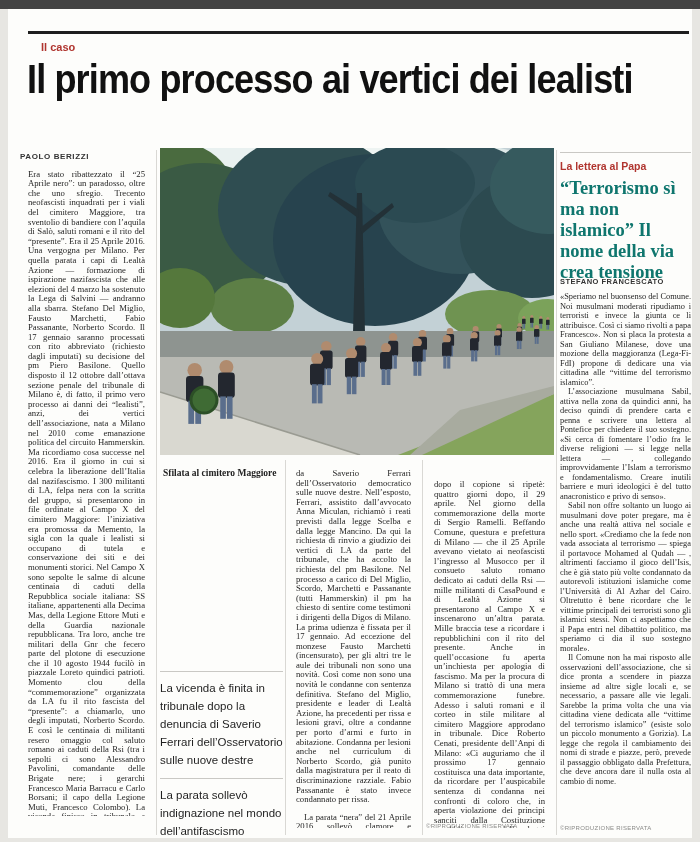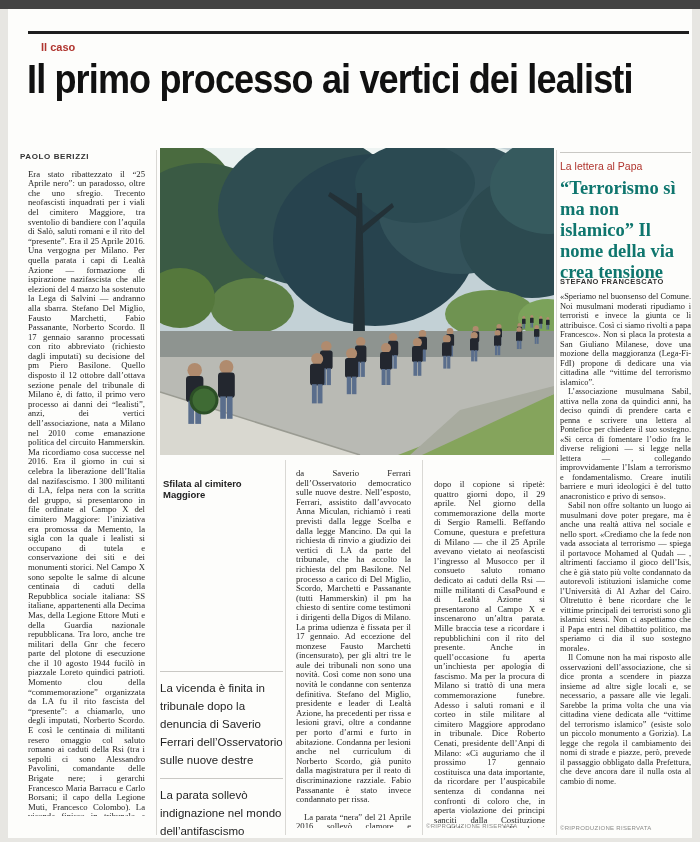--- a/index.html
+++ b/index.html
@@ -31,31 +31,31 @@
   .copyright{font-family:"Liberation Sans",sans-serif;font-size:6px;color:#8a8a88;
              letter-spacing:.3px;margin-top:3px;}
   #col3-copy{position:absolute;left:426px;top:820px;}
   #side-copy{position:absolute;left:560px;top:822px;}
 
   
   #photo{position:absolute;left:160px;top:148px;width:394px;height:307px;overflow:hidden;background:#b9c7c4;}
   #photo svg{display:block;}
 
   
-  #caption{position:absolute;left:163px;top:478px;width:121px;font-family:Liberation Sans, sans-serif;}
+  #caption{position:absolute;left:163px;top:468px;width:121px;font-family:Liberation Serif, serif;}
   #caption .cap-title{font-size:9.5px;font-weight:bold;color:#222;margin:0 0 2px 0;}
   #caption .cap-text{font-size:8.5px;line-height:9.6px;color:#666;margin:0;}
 
   
   #quotes{position:absolute;left:160px;top:671px;width:123px;font-family:"Liberation Sans",sans-serif;}
   #quotes .q{font-size:11.5px;line-height:18px;color:#1f1f1f;padding:7px 0 9px 0;margin:0;}
   #quotes .qsep{height:1px;background:#c9c8c4;}
   #side-toprule{position:absolute;left:560px;top:152px;width:131px;height:1px;background:#c9c8c4;}
   #side-kicker{position:absolute;left:560px;top:160px;font-family:"Liberation Sans",sans-serif;
-               font-size:10.5px;font-weight:normal;color:#b0352f;}
+               font-size:10.5px;font-weight:bold;color:#b0352f;}
   #side-headline{position:absolute;left:560px;top:178px;width:133px;font-size:18.5px;line-height:21px;
                  font-weight:bold;color:#0f766e;}
   #side-byline{position:absolute;left:560px;top:277px;font-family:"Liberation Sans",sans-serif;
                font-size:7.5px;font-weight:bold;letter-spacing:.5px;color:#333;}
   #side-body{position:absolute;left:560px;top:292px;width:131px;height:528px;overflow:hidden;
              font-size:8.4px;line-height:9.5px;text-align:justify;color:#262626;}
   #side-body p{margin:0;}
   #side-body p.indent{text-indent:8px;}
 </style>
 </head>

